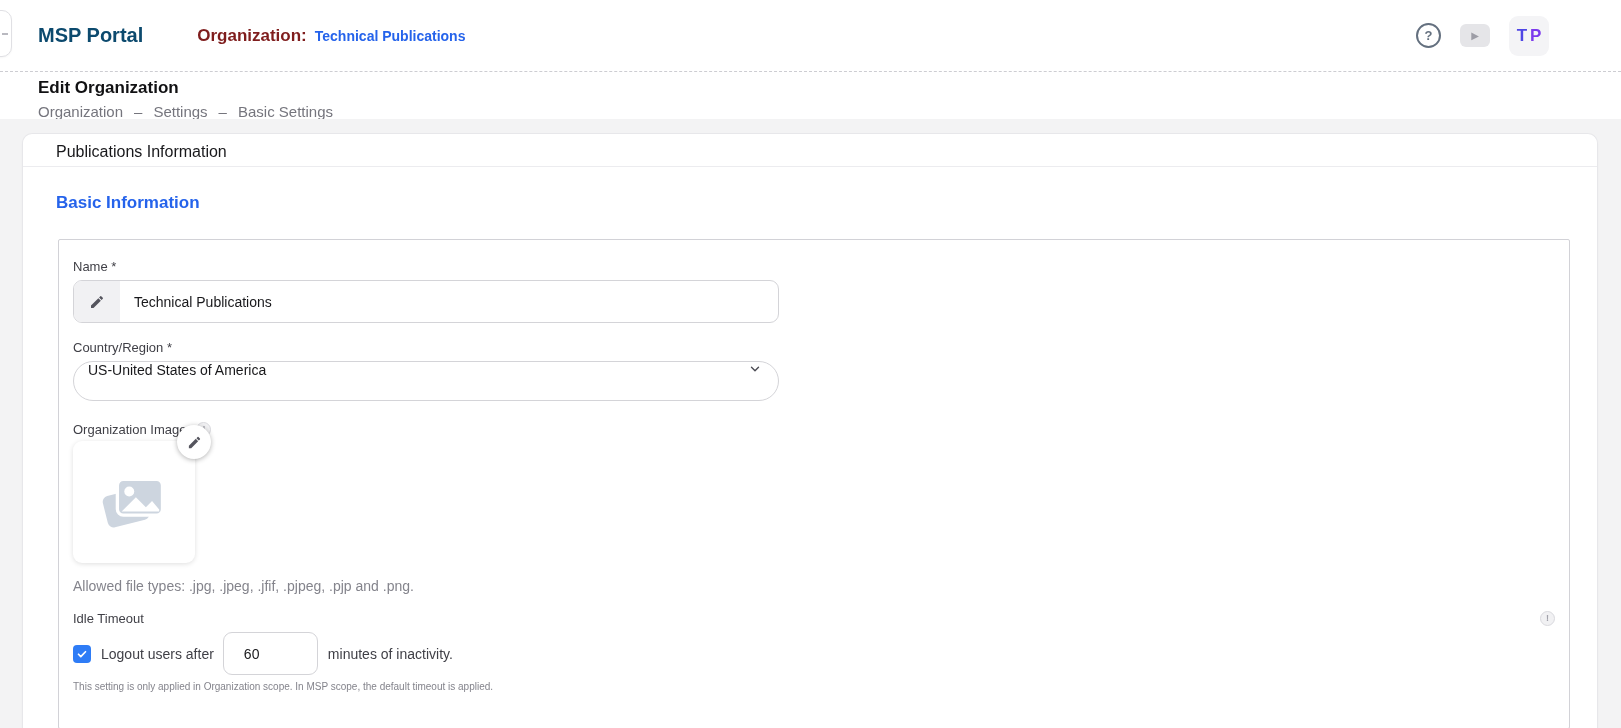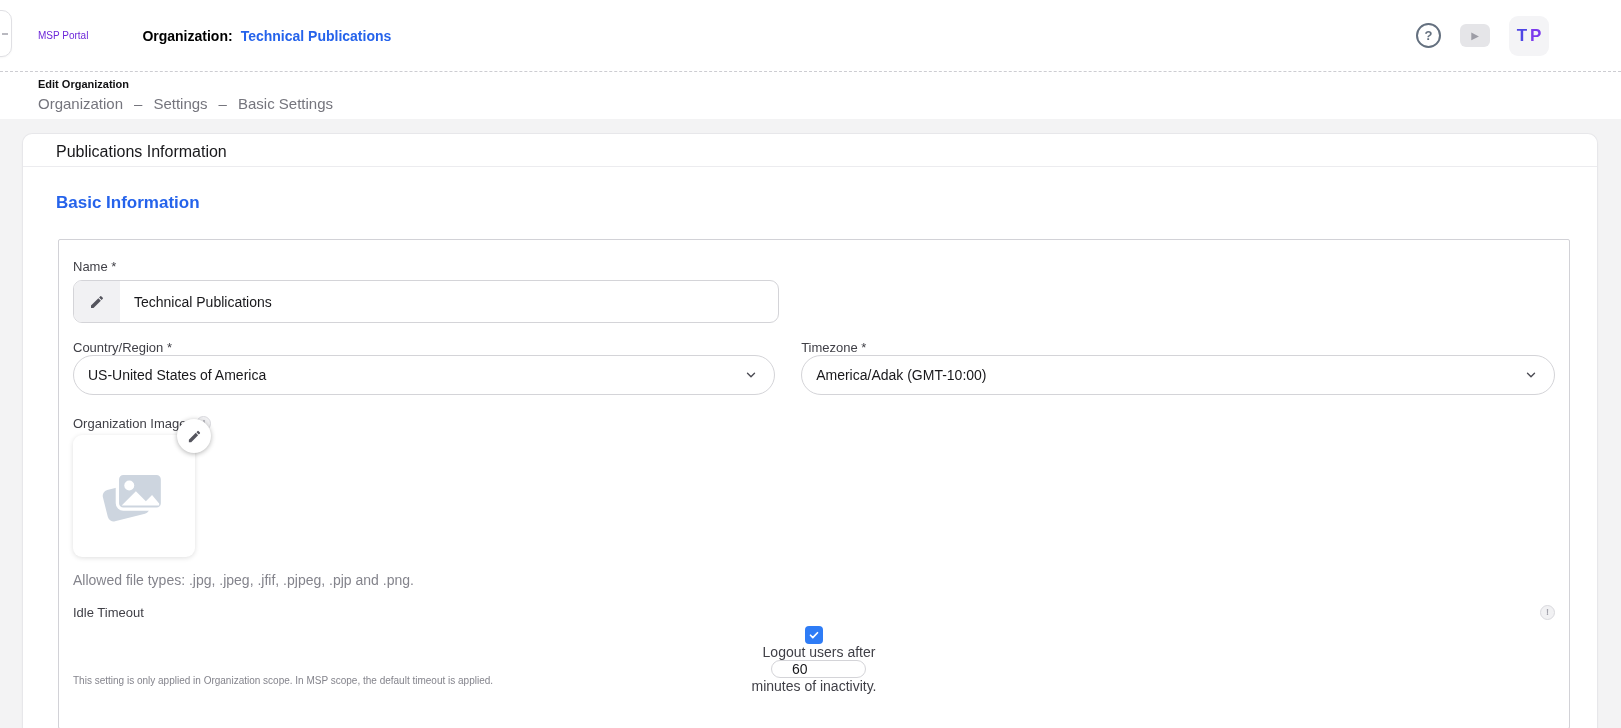--- a/index.html
+++ b/index.html
@@ -21,22 +21,22 @@
     z-index: 5;
   }
   .edge-btn {
     position: absolute; left: -16px; top: 10px;
     width: 28px; height: 47px;
     background: #fff; border: 1px solid #e0e0e4; border-radius: 10px;
     box-shadow: 0 1px 2px rgba(0,0,0,.04);
     display: flex; align-items: center; justify-content: flex-end;
   }
   .edge-btn .dash { width: 6px; height: 2px; background: #b9b9c0; margin-right: 3px; }
-  .app-title { font-size: 10px; font-weight: 400; color: #6d28d9; }
-  .org-label { font-size: 14px; font-weight: 700; color: #000000; margin-left: 54px; }
+  .app-title { font-size: 20px; font-weight: 700; color: #0c4a6e; }
+  .org-label { font-size: 17px; font-weight: 700; color: #7f1d1d; margin-left: 54px; }
   .org-link  { font-size: 14px; font-weight: 700; color: #2563eb; margin-left: 8px; cursor: pointer; }
   .header-right { margin-left: auto; display: flex; align-items: center; gap: 19px; }
   .help-icon {
     width: 25px; height: 25px; border: 2px solid #64707f; border-radius: 50%;
     color: #64707f; font-size: 13px; font-weight: 700;
     display: flex; align-items: center; justify-content: center; cursor: pointer;
   }
   .play-btn {
     width: 30px; height: 23px; background: #e5e5e8; border-radius: 6px;
     display: flex; align-items: center; justify-content: center; cursor: pointer;
@@ -49,21 +49,21 @@
     padding-left: 3px;
   }
   .avatar .t { color: #4f46e5; }
   .avatar .p { color: #7c3aed; }
 
   
   .titlebar {
     position: absolute; top: 72px; left: 0; right: 0; height: 47px;
     background: #ffffff; padding: 6px 0 0 38px;
   }
-  .page-title { font-size: 11px; font-weight: 700; color: #111113; }
+  .page-title { font-size: 17px; font-weight: 700; color: #111113; }
   .breadcrumb { margin-top: 5px; font-size: 15px; color: #75757d; display: flex; gap: 11px; }
 
   
   .content { position: absolute; top: 119px; left: 0; right: 0; bottom: 0; background: #f3f3f4; }
   .card {
     position: absolute; top: 14px; left: 22px; width: 1576px; height: 640px;
     background: #ffffff; border: 1px solid #e7e7ea; border-bottom: none;
     border-radius: 10px 10px 0 0;
     box-shadow: 0 1px 2px rgba(0,0,0,.03);
   }
@@ -102,23 +102,23 @@
   }
   .name-group input {
     border: none; outline: none; flex: 1;
     font-family: inherit; font-size: 14px; color: #18181b; padding: 0 14px;
     background: transparent;
   }
 
   .two-col { display: flex; gap: 26px; margin-top: 16px; }
   .col-a { width: 706px; } .col-b { width: 758px; }
   .select {
-    height: 40px; width: 100%;
+    margin-top: 6px; height: 40px; width: 100%;
     border: 1px solid #d4d4d8; border-radius: 20px; background: #fff;
-    display: flex; align-items: center; justify-content: space-between;
+    display: flex; justify-content: space-between;
     padding: 0 16px 0 14px; font-size: 14px; color: #18181b; cursor: pointer;
   }
 
   
   .org-image-block { margin-top: 18px; }
   .image-wrap { position: relative; width: 122px; height: 122px; margin-top: 2px; }
   .image-box {
     width: 122px; height: 122px; background: #ffffff; border-radius: 9px;
     box-shadow: 0 1px 5px rgba(0,0,0,.13);
     display: flex; align-items: center; justify-content: center; cursor: pointer;
@@ -126,34 +126,34 @@
   .edit-fab {
     position: absolute; top: -16px; right: -16px;
     width: 34px; height: 34px; background: #fff; border-radius: 50%;
     box-shadow: 0 1px 5px rgba(0,0,0,.3);
     display: flex; align-items: center; justify-content: center; cursor: pointer;
   }
   .hint-text { margin-top: 15px; font-size: 14px; color: #84848c; }
 
   
   .idle-label { margin-top: 14px; height: 20px; justify-content: space-between; }
-  .idle-row { margin-top: 4px; height: 43px; display: flex; align-items: center; flex-direction: column; }
+  .idle-row { margin-top: 4px; height: 43px; display: flex; align-items: center; }
   .checkbox {
     width: 18px; height: 18px; border-radius: 4px; background: #2e7cf6;
     display: flex; align-items: center; justify-content: center; cursor: pointer; flex: none;
   }
   .idle-row .txt { font-size: 14px; color: #3f3f46; }
   .idle-row .txt.prefix { margin-left: 10px; }
   .minutes-input {
     margin-left: 9px; width: 95px; height: 43px;
     border: 1px solid #d4d4d8; border-radius: 9px;
     font-family: inherit; font-size: 14px; color: #18181b; padding: 0 8px 0 20px;
     outline: none;
   }
-  .idle-row .txt.suffix { }
+  .idle-row .txt.suffix { margin-left: 10px; }
   .note-text { margin-top: 6px; font-size: 10px; color: #84848c; }
 </style>
 </head>
 <body>
 
 <div class="header">
   <div class="edge-btn">
     <span class="dash"></span>
   </div>
   <span class="app-title">MSP Portal</span>
@@ -198,29 +198,20 @@
             </svg>
           </div>
           <input type="text" value="Technical Publications" style="">
         </div>
 
         <div class="two-col">
           <div class="col-a">
             <div class="field-label">Country/Region *</div>
             <div class="select">
               <span>US-United States of America</span>
-              <svg width="14" height="14" viewBox="0 0 24 24" fill="none" stroke="#4b4b53" stroke-width="2.4" stroke-linecap="round" stroke-linejoin="round">
-                  <path d="M6 9l6 6 6-6"></path>
-                </svg>
-            </div>
-          </div>
-          <div class="col-b">
-            <div class="field-label">Timezone *</div>
-            <div class="select">
-              <span>America/Adak (GMT-10:00)</span>
               <svg width="14" height="14" viewBox="0 0 24 24" fill="none" stroke="#4b4b53" stroke-width="2.4" stroke-linecap="round" stroke-linejoin="round">
                   <path d="M6 9l6 6 6-6"></path>
                 </svg>
             </div>
           </div>
         </div>
 
         <div class="org-image-block">
           <div class="field-label" style="height:20px;">
             <span>Organization Image</span>

